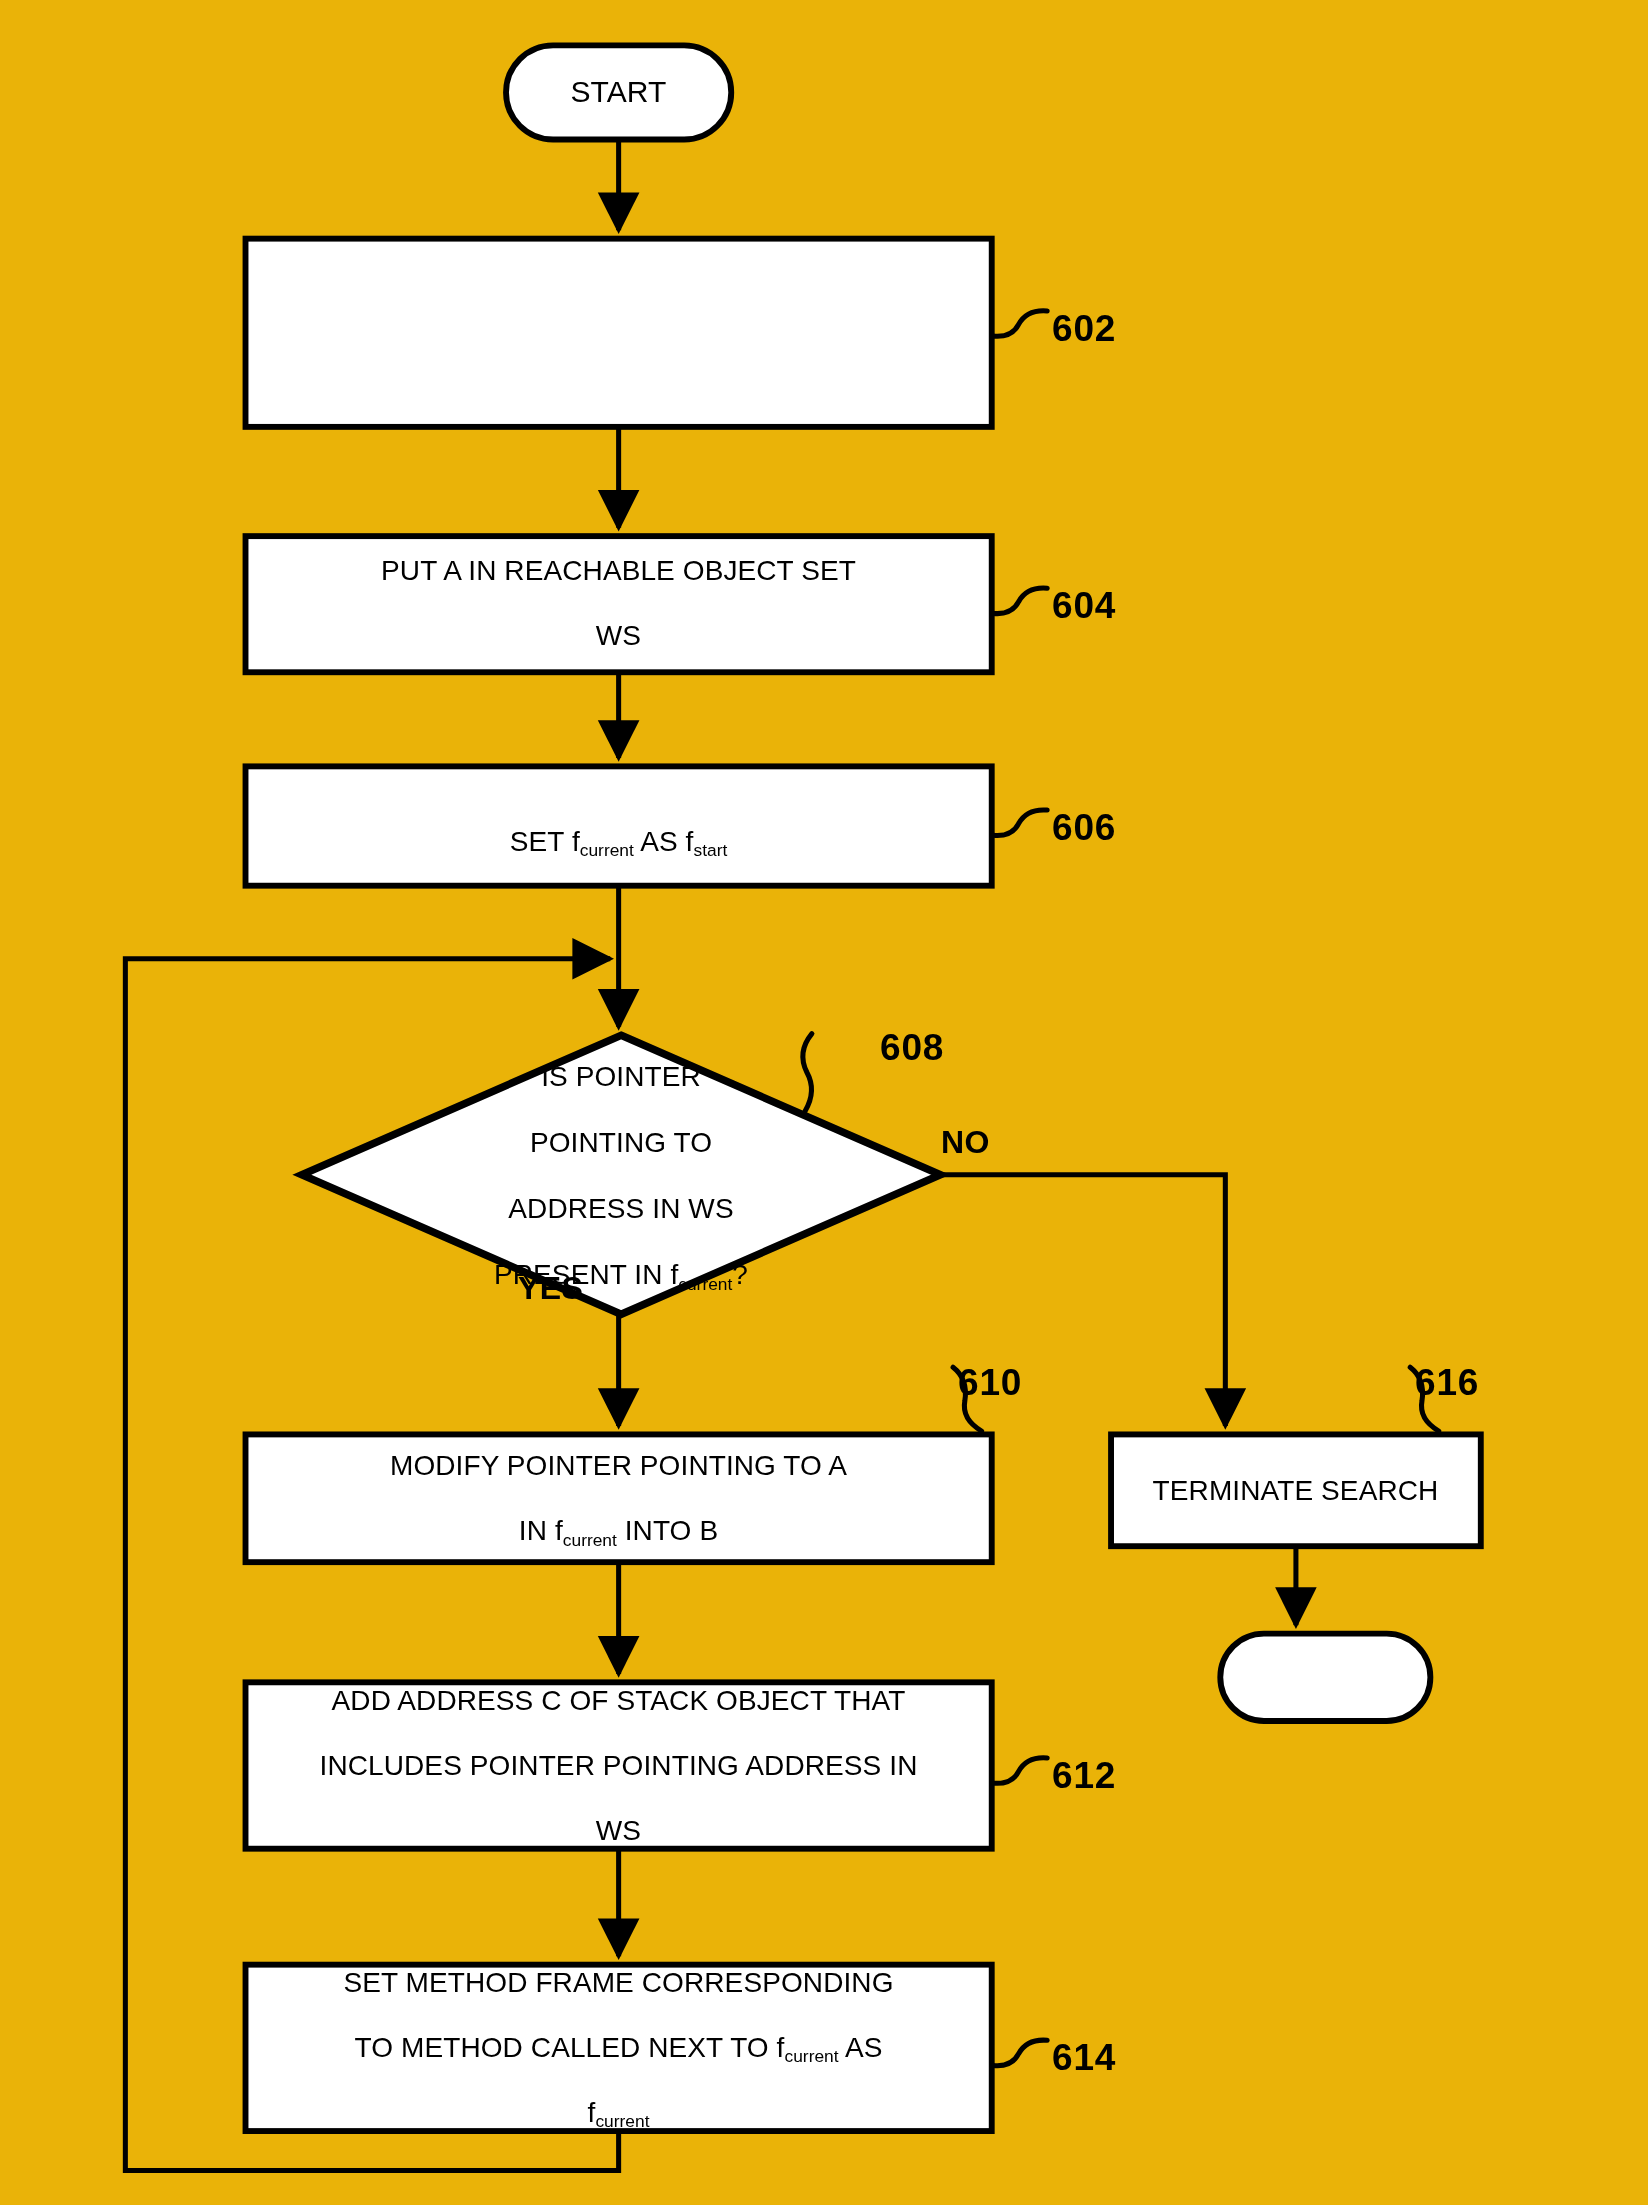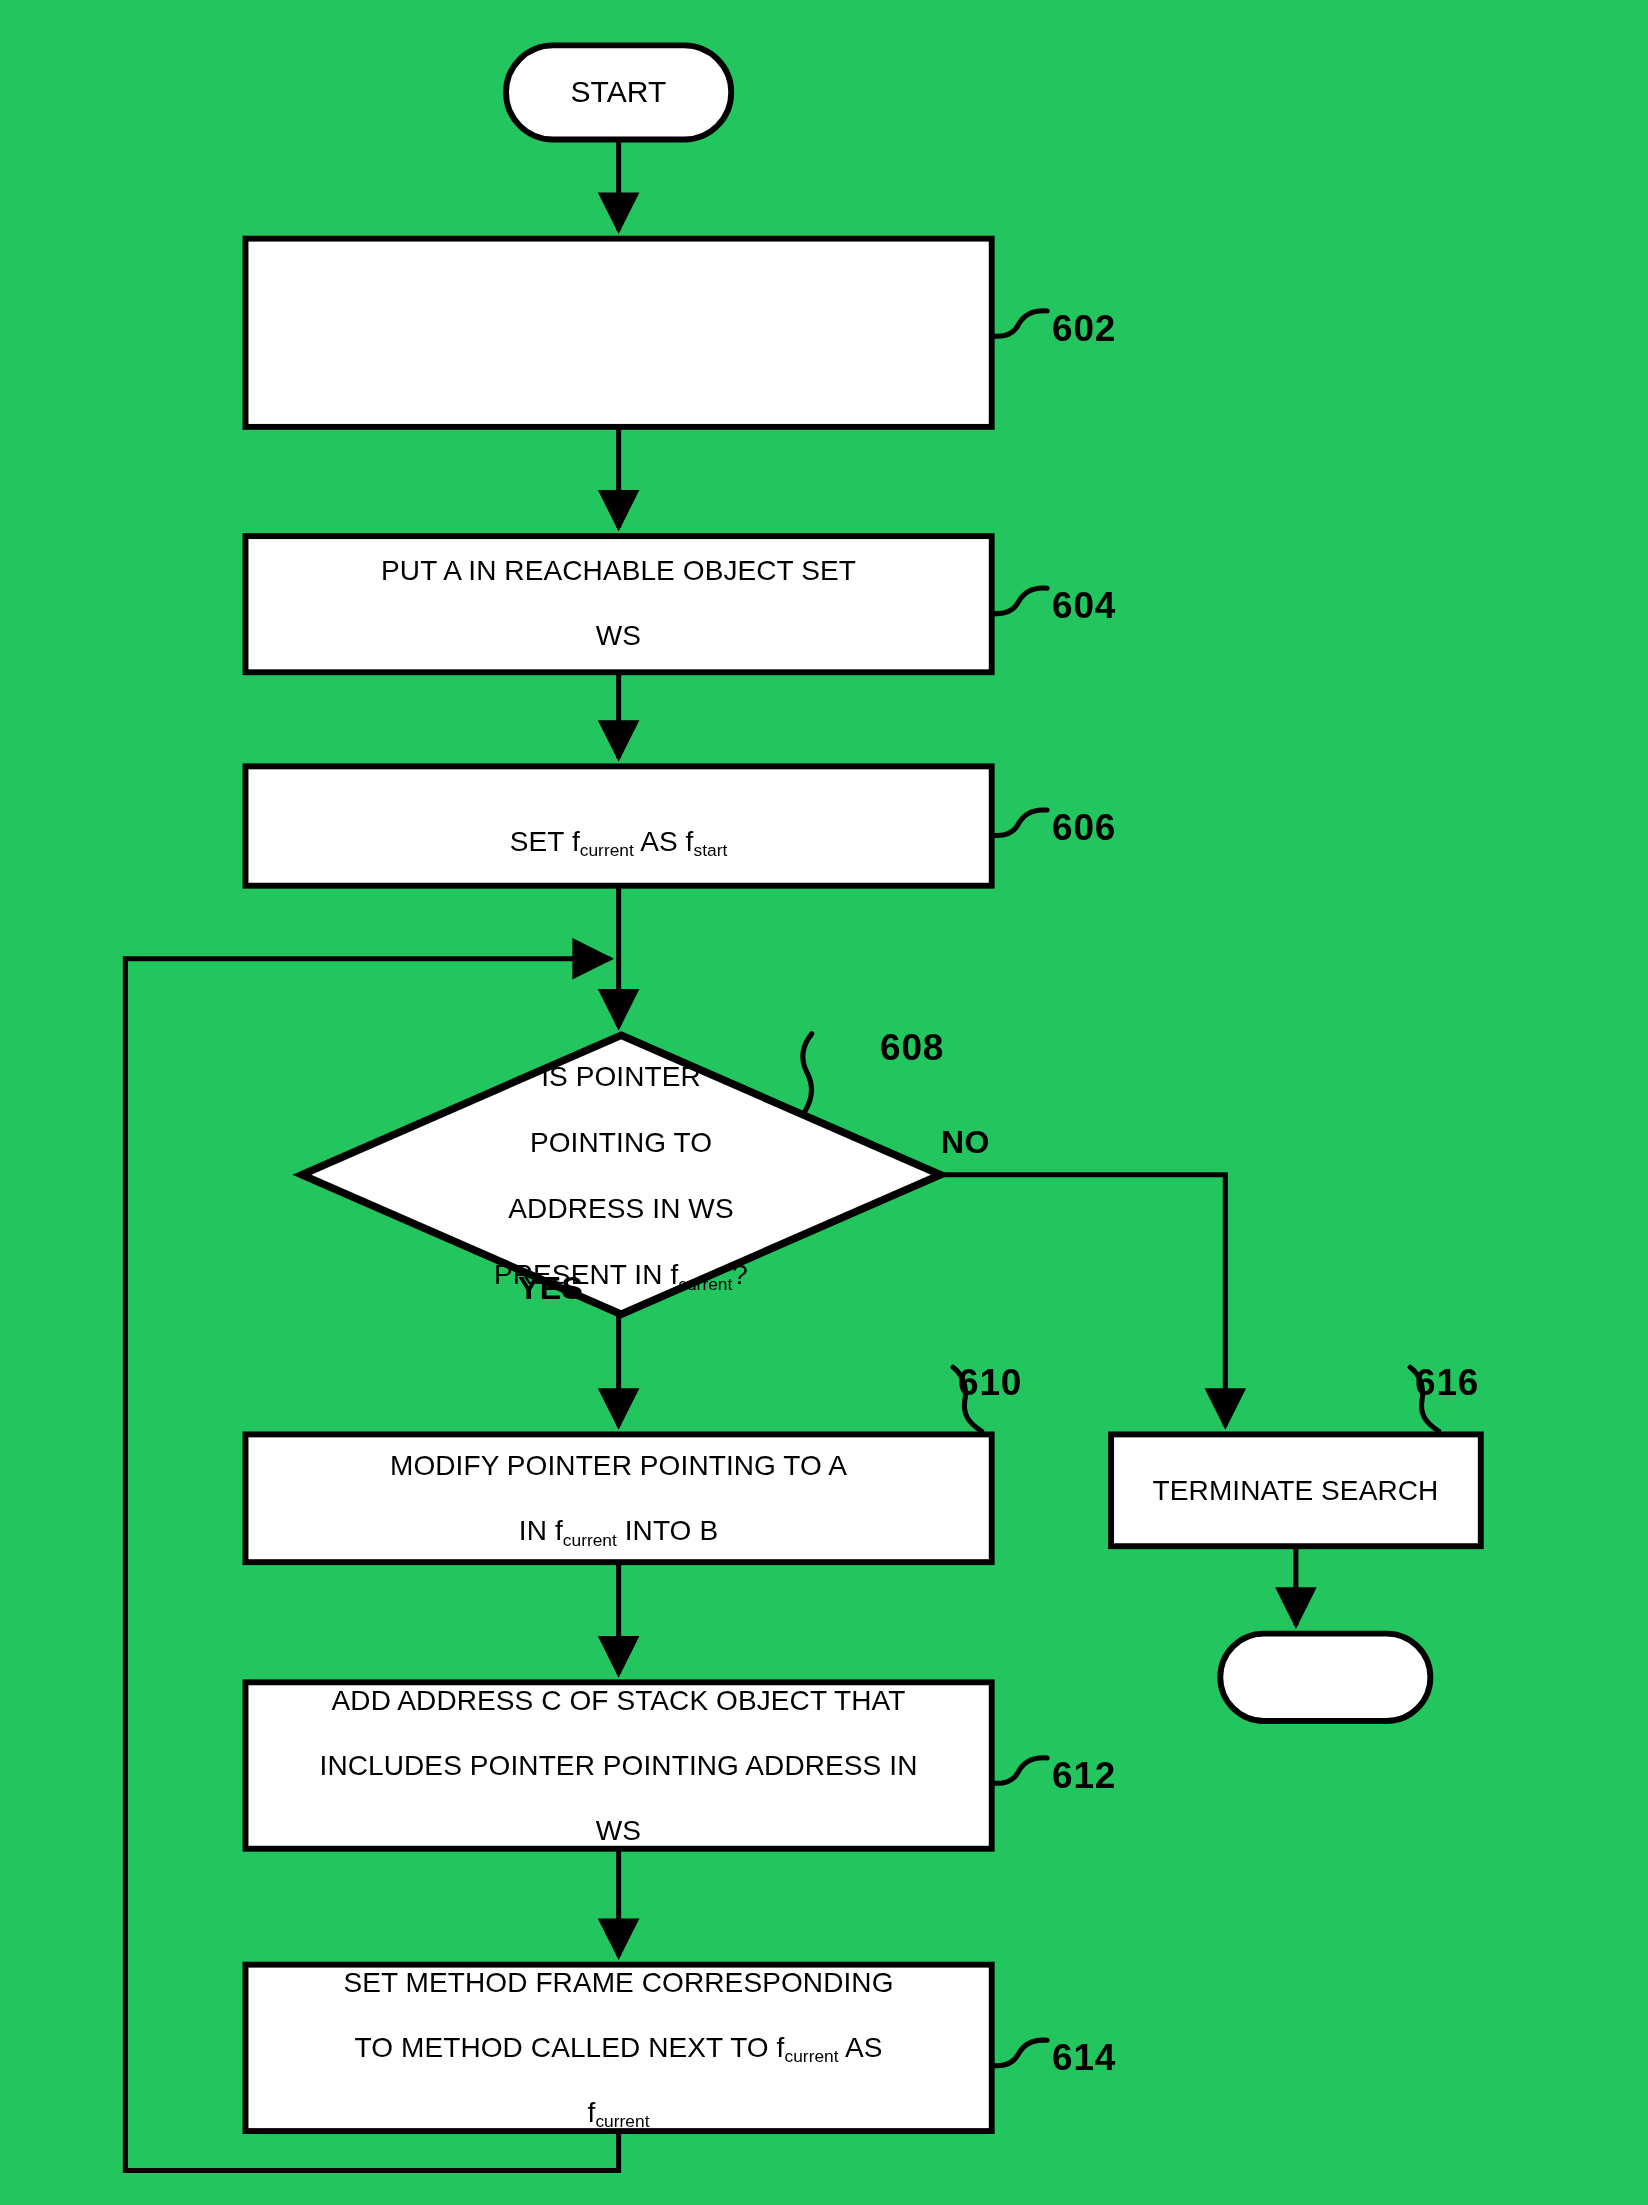--- a/index.html
+++ b/index.html
@@ -8,21 +8,21 @@
     background: #ffffff;
   }
   body {
     font-family: "Liberation Sans", sans-serif;
     color: #000000;
   }
   #page {
     position: relative;
     width: 1649px;
     height: 2205px;
-    background: #22c55e;
+    background: #eab308;
     overflow: hidden;
   }
   #svg-layer {
     position: absolute;
     left: 0;
     top: 0;
     width: 1649px;
     height: 2205px;
   }
   .node-text {

